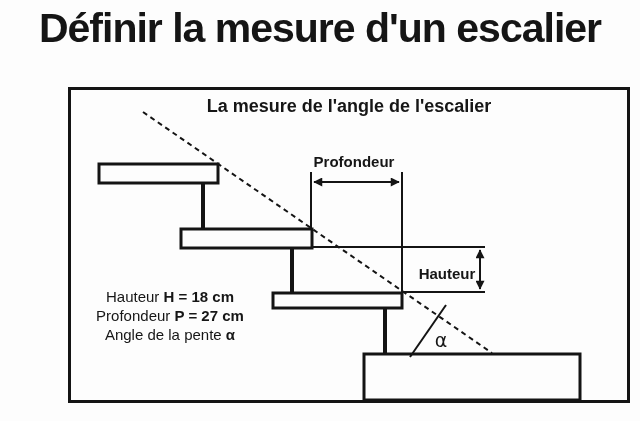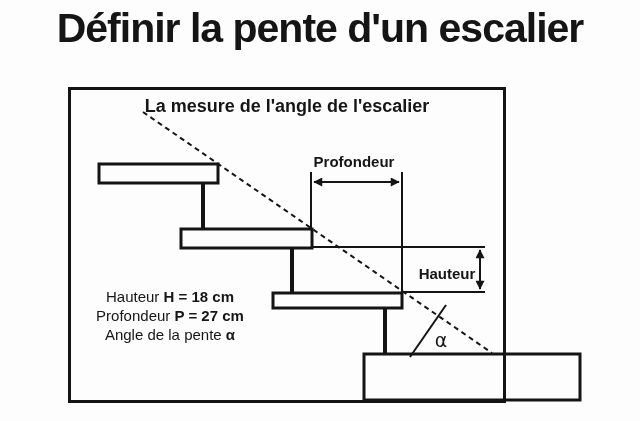--- a/index.html
+++ b/index.html
@@ -16,21 +16,21 @@
     text-align:center;
     font-size:41px;
     font-weight:bold;
     letter-spacing:-1px;
     color:#151515;
     white-space:nowrap;
   }
   .diagram-box{
     position:absolute;
     left:68px;top:87px;
-    width:438px;height:316px;
+    width:562px;height:316px;
     box-sizing:border-box;
     border:3px solid #141414;
     background:transparent;
   }
   .box-title{
     position:absolute;
     top:6px;left:0;width:100%;
     text-align:center;
     font-size:18px;
     font-weight:bold;
@@ -63,21 +63,21 @@
     font-family:"DejaVu Sans", sans-serif;
     font-size:19px;
     fill:#161616;
   }
 </style>
 </head>
 <body>
 
 <div id="canvas">
 
-  <div class="page-title">Définir la pente d'un escalier</div>
+  <div class="page-title">Définir la mesure d'un escalier</div>
 
   <div class="diagram-box">
     <div class="box-title">La mesure de l'angle de l'escalier</div>
   </div>
 
   <svg class="overlay" viewBox="0 0 640 421">
     <defs>
       <marker id="arr" viewBox="0 0 10 10" refX="9.2" refY="5" markerWidth="10" markerHeight="9" markerUnits="userSpaceOnUse" orient="auto-start-reverse">
         <path d="M0,0 L10,5 L0,10 z" fill="#141414"></path>
       </marker>

